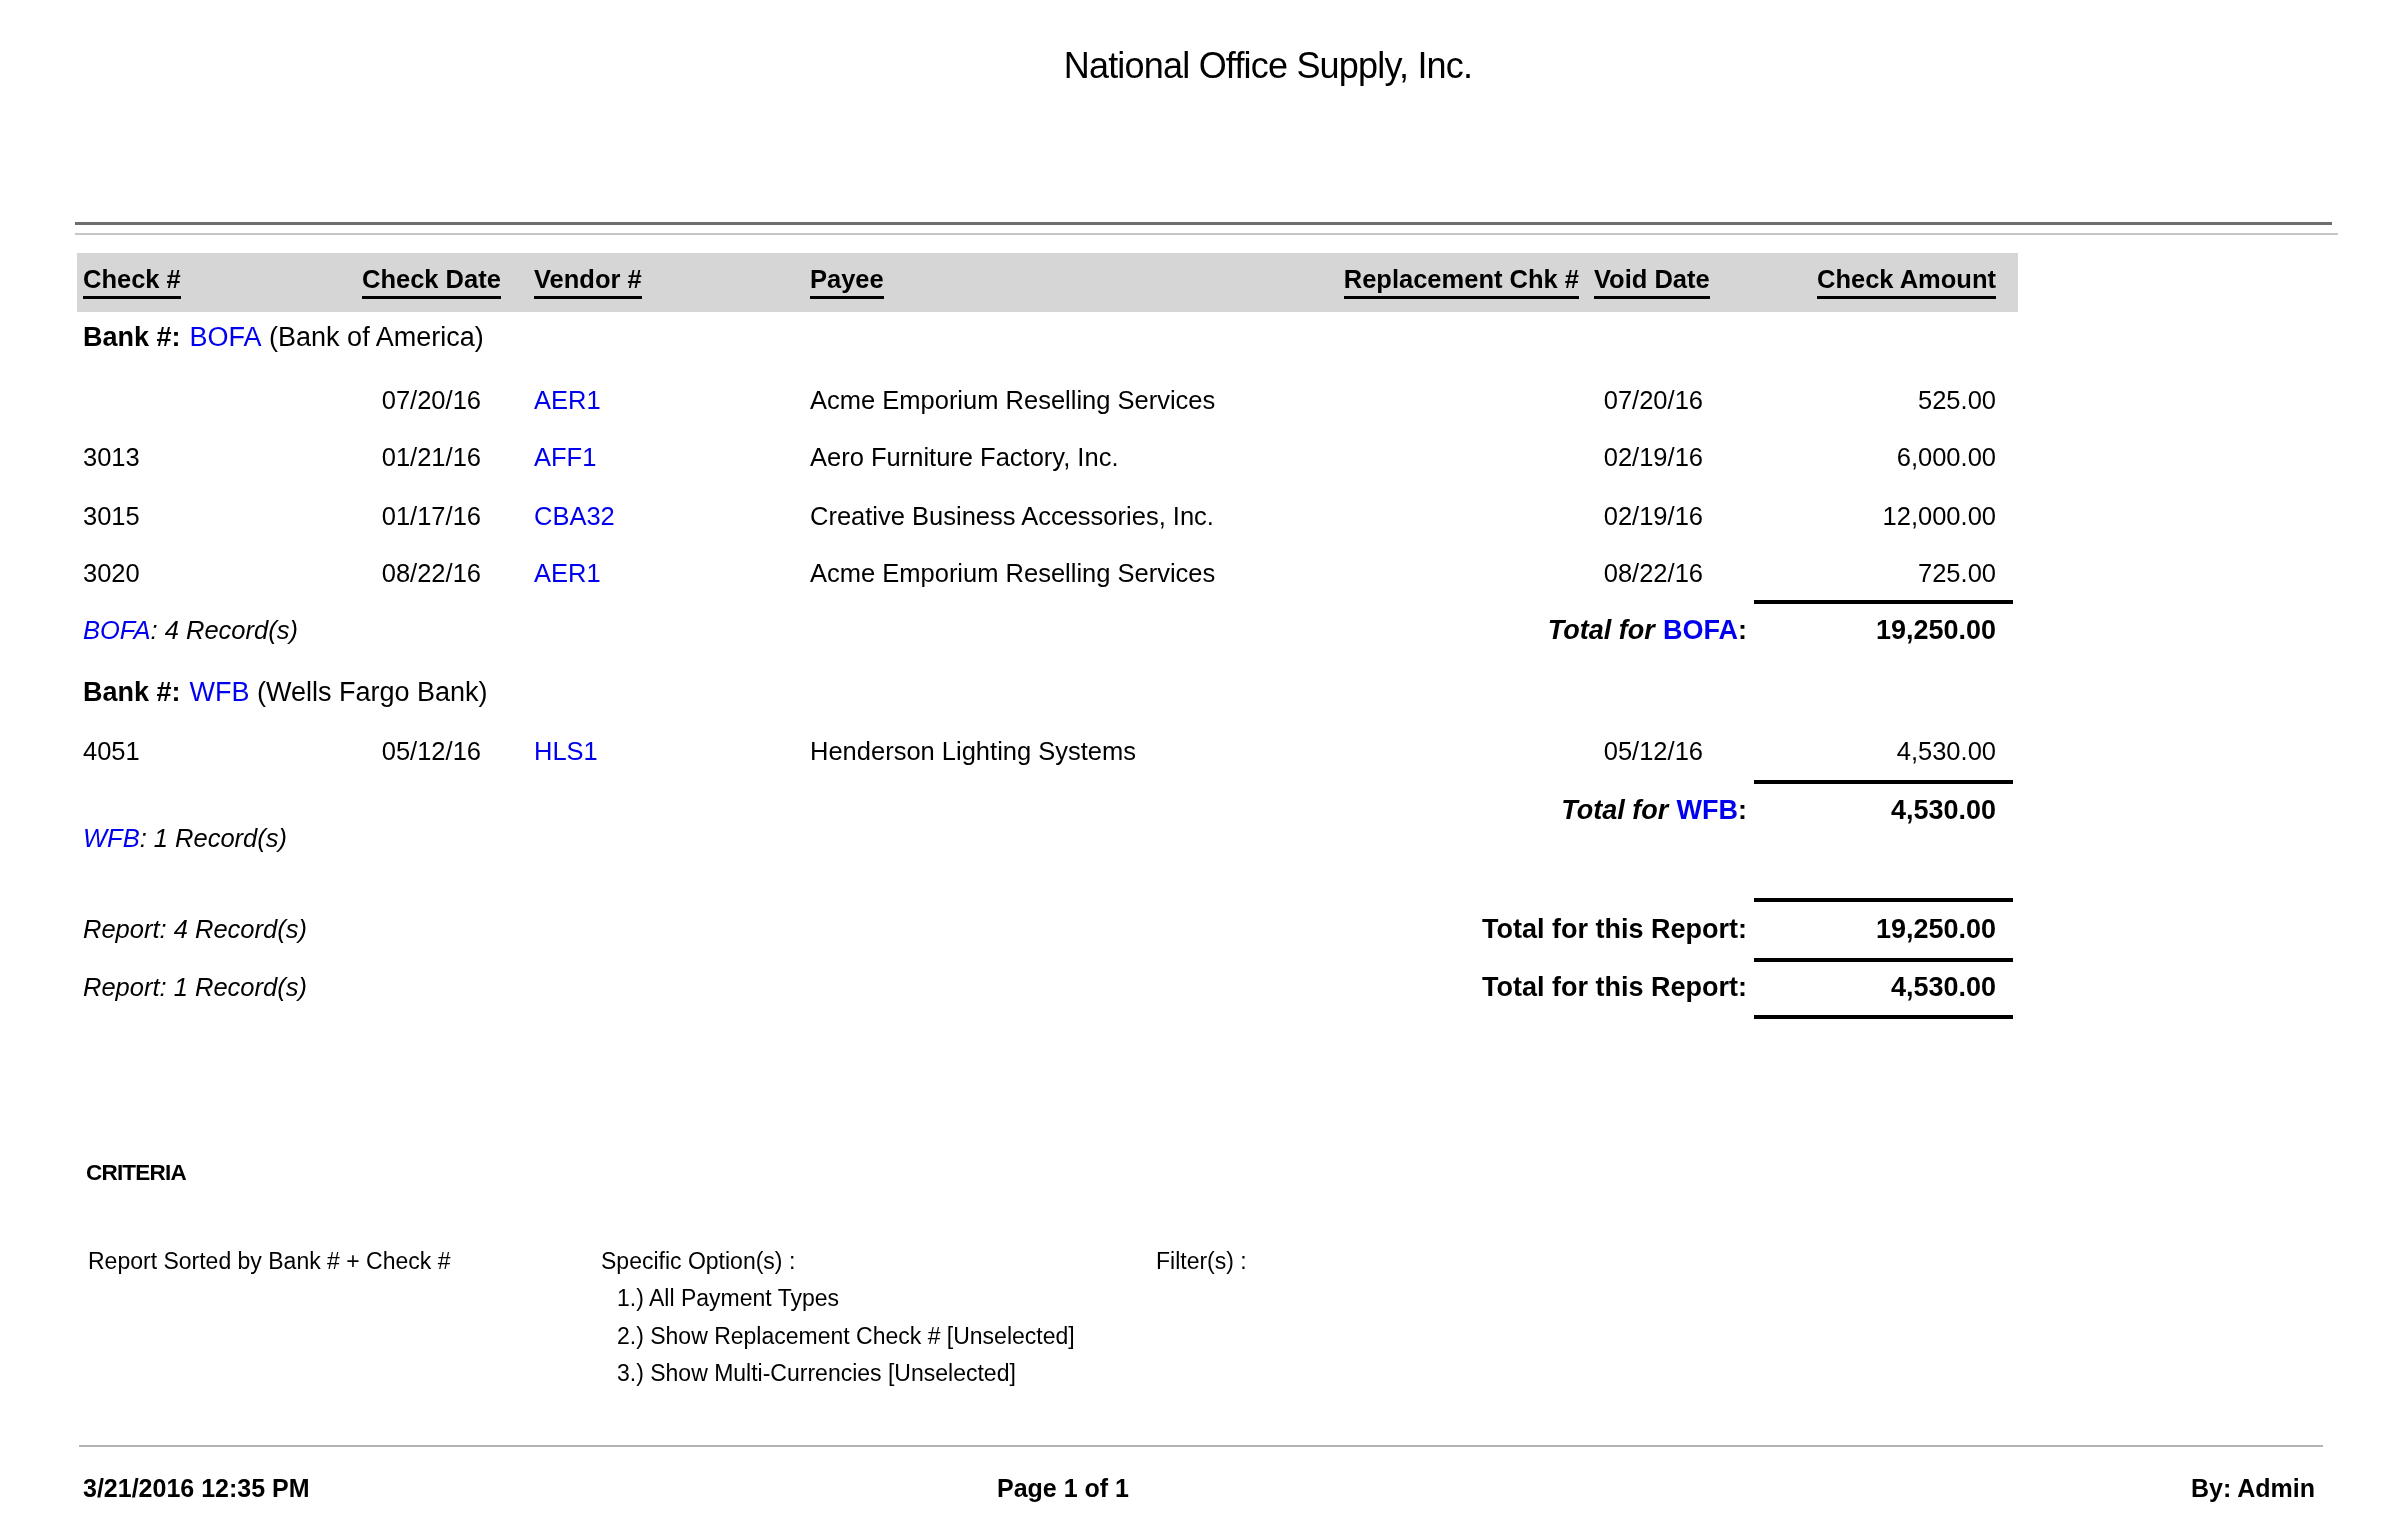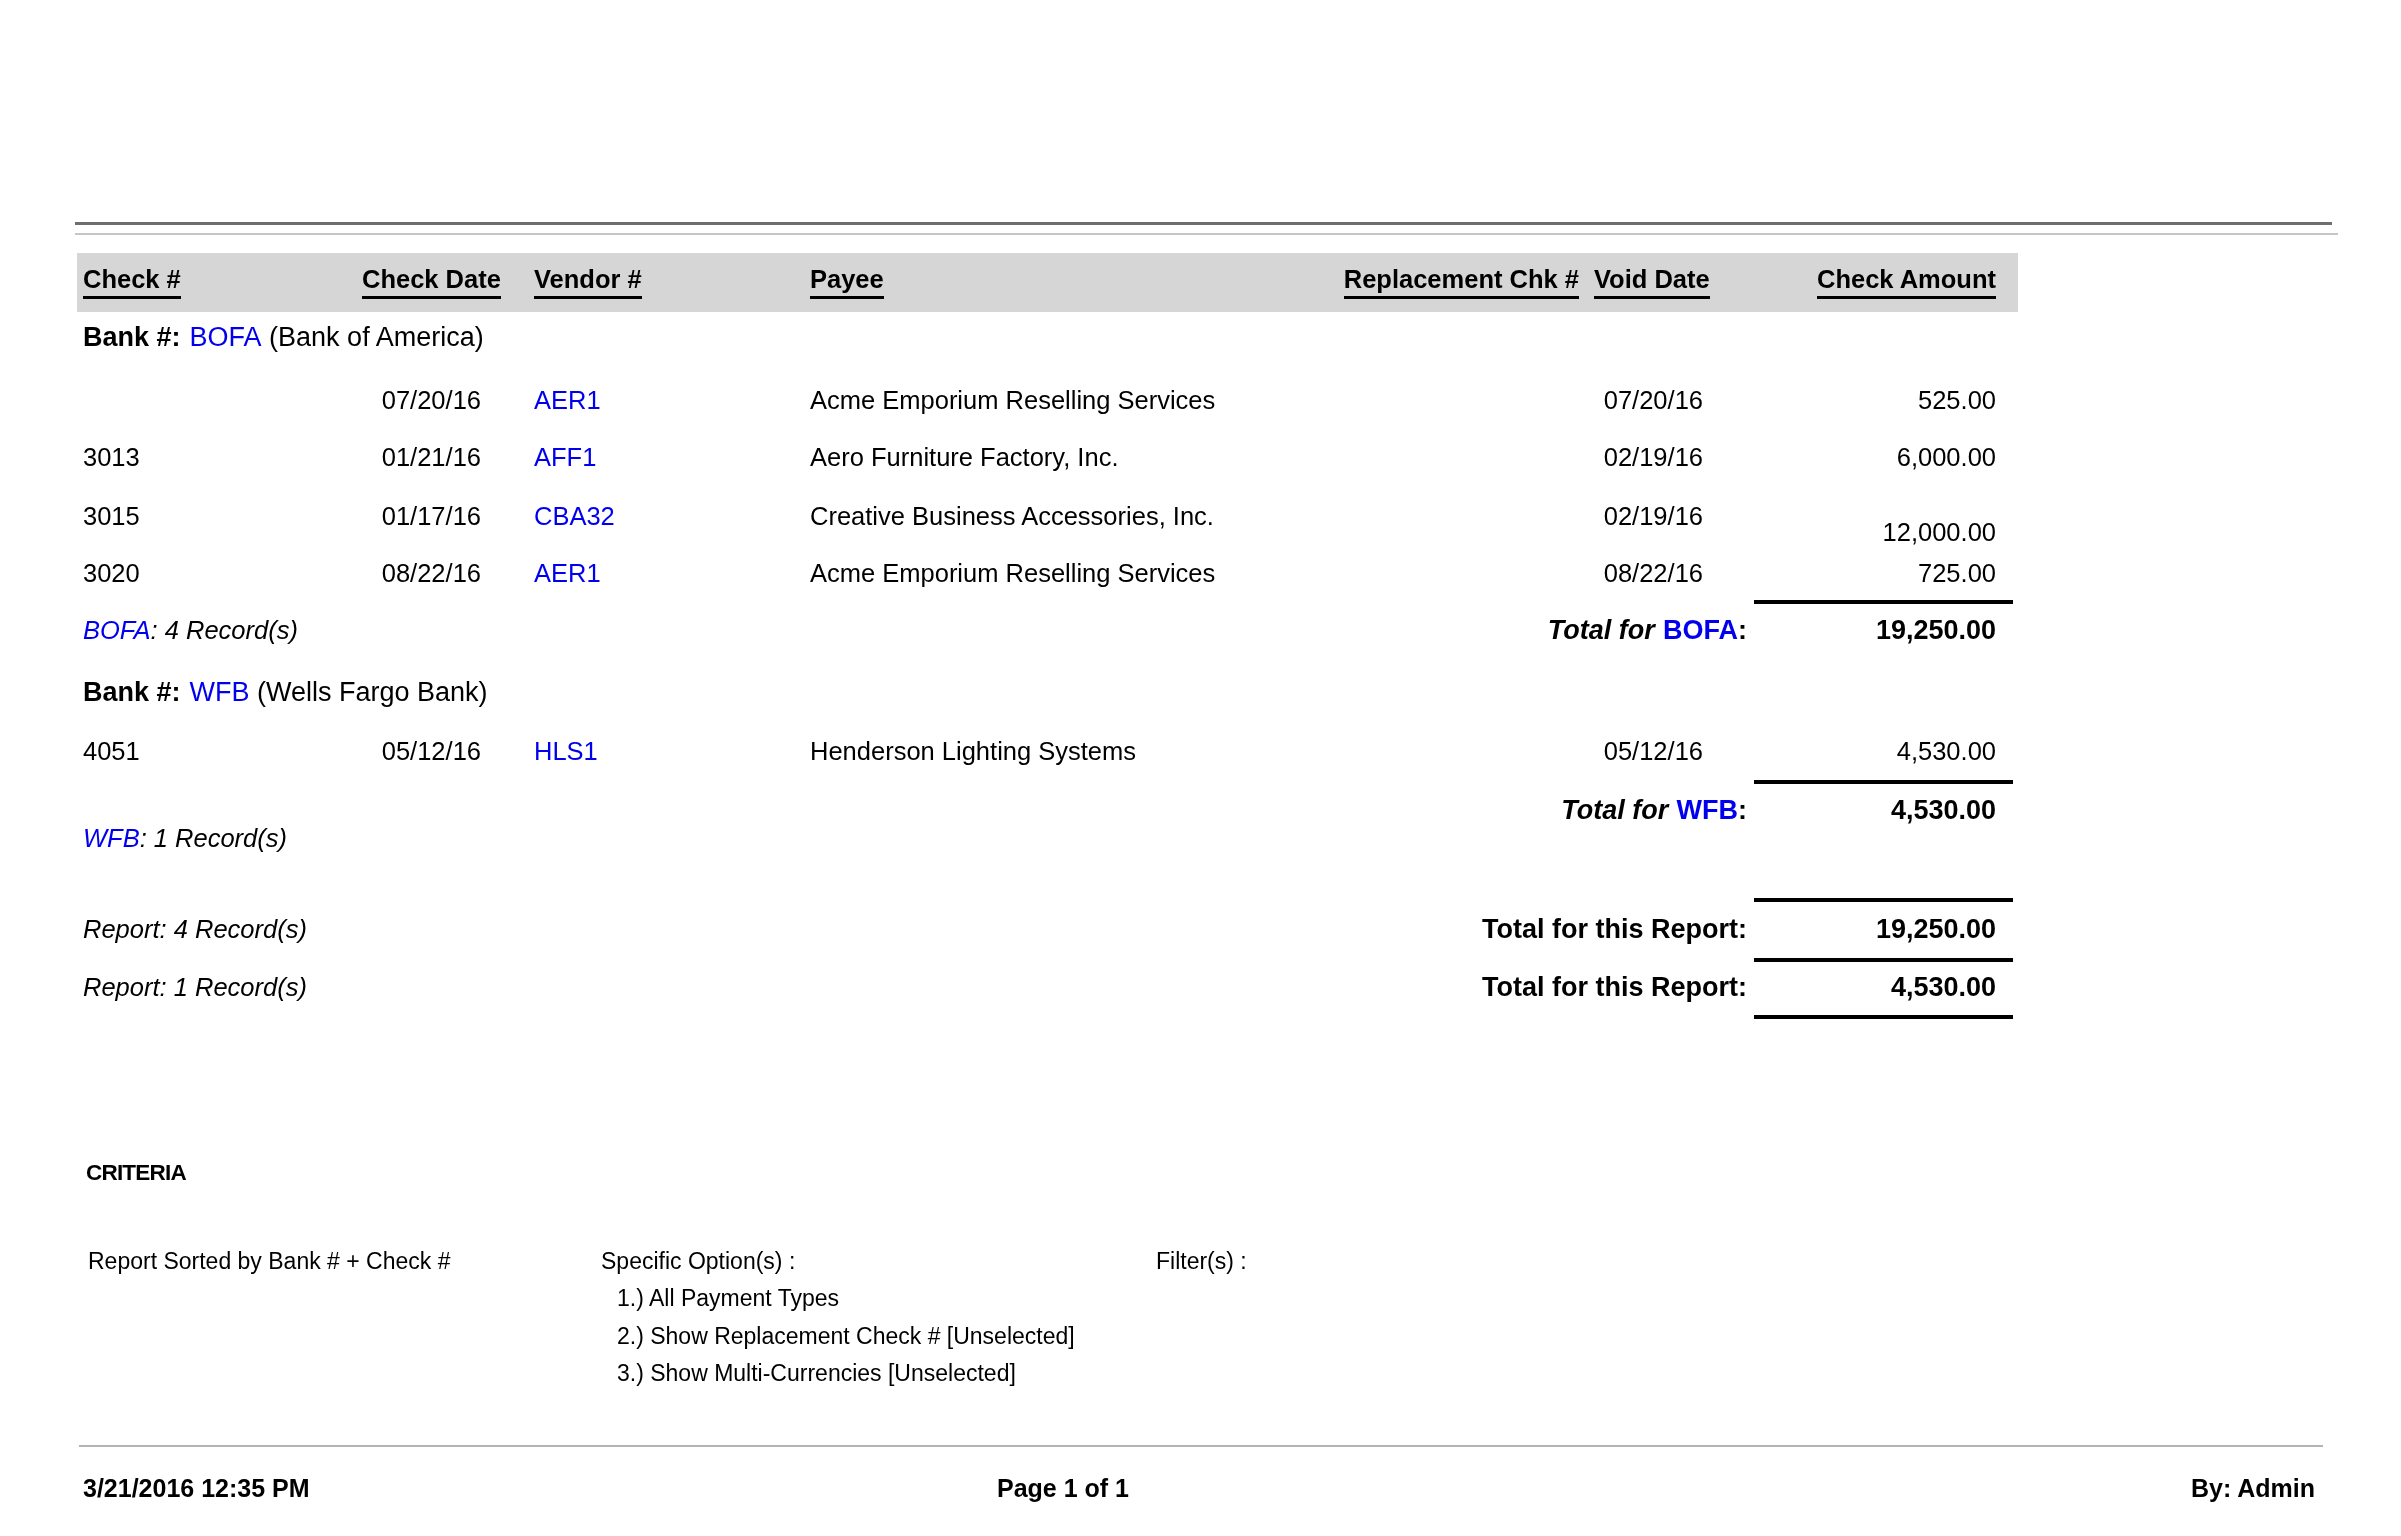--- a/index.html
+++ b/index.html
@@ -63,20 +63,21 @@
   .foot{position:absolute;top:1474px;font-size:25px;font-weight:bold;white-space:nowrap;}
   .foot-date{left:83px;}
   .foot-page{left:0;width:2126px;text-align:center;}
   .foot-by{right:86px;}
 </style>
 </head>
 <body>
 
 <div class="page">
 
+  <div class="company">National Office Supply, Inc.</div>
 
   <div class="rule-dark"></div>
   <div class="rule-light"></div>
 
   <div class="band"></div>
   <div class="hcell h-check">Check #</div>
   <div class="hcell h-date">Check Date</div>
   <div class="hcell h-vendor">Vendor #</div>
   <div class="hcell h-payee">Payee</div>
   <div class="hcell h-replacement">Replacement Chk #</div>
@@ -102,21 +103,21 @@
     <span class="cell c-payee" style="top:441px;">Aero Furniture Factory, Inc.</span>
     <span class="cell c-void" style="top:441px;">02/19/16</span>
     <span class="cell c-amount" style="top:441px;">6,000.00</span>
   </div>
   <div>
     <span class="cell c-check" style="top:500px;">3015</span>
     <span class="cell c-date" style="top:500px;">01/17/16</span>
     <span class="cell c-vendor" style="top:500px;">CBA32</span>
     <span class="cell c-payee" style="top:500px;">Creative Business Accessories, Inc.</span>
     <span class="cell c-void" style="top:500px;">02/19/16</span>
-    <span class="cell c-amount" style="top:500px;margin-top:16px;">12,000.00</span>
+    <span class="cell c-amount" style="top:500px;">12,000.00</span>
   </div>
   <div>
     <span class="cell c-check" style="top:557px;">3020</span>
     <span class="cell c-date" style="top:557px;">08/22/16</span>
     <span class="cell c-vendor" style="top:557px;">AER1</span>
     <span class="cell c-payee" style="top:557px;">Acme Emporium Reselling Services</span>
     <span class="cell c-void" style="top:557px;">08/22/16</span>
     <span class="cell c-amount" style="top:557px;">725.00</span>
   </div>
 

